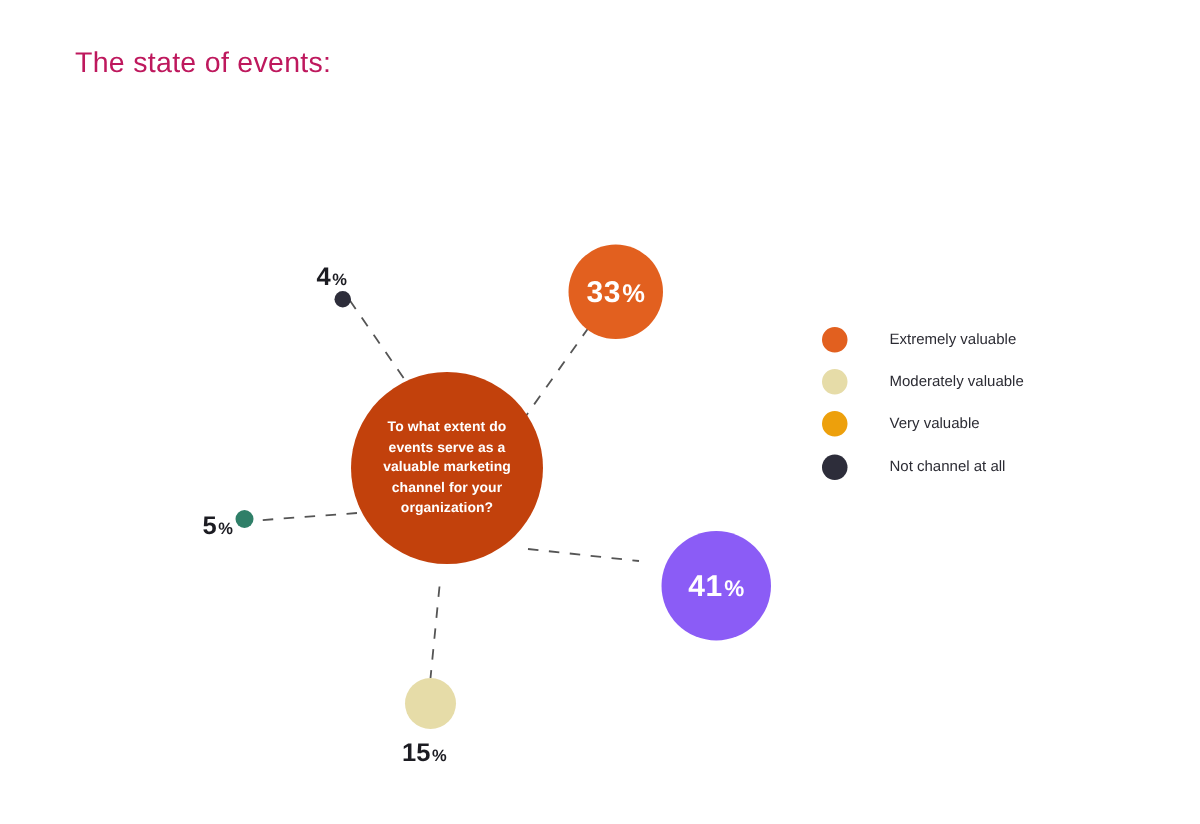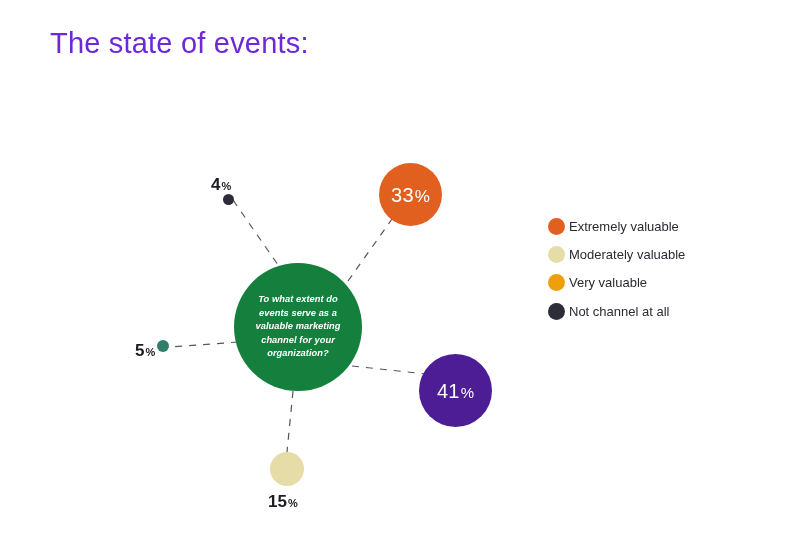--- a/index.html
+++ b/index.html
@@ -17,24 +17,24 @@
   }
 
   
   #title-block {
     position: absolute;
     left: 50px;
     top: 24px;
     width: 470px;
   }
   #title-block .title-line {
-    font-size: 29px;
+    font-size: 19px;
     line-height: 38px;
     font-weight: 400;
-    color: #6d28d9;
+    color: #be185d;
     letter-spacing: 0.2px;
     white-space: nowrap;
   }
 
   
   #chart-area {
     position: absolute;
     left: 0;
     top: 0;
     width: 800px;
@@ -51,38 +51,37 @@
   .bubble {
     position: absolute;
     border-radius: 50%;
     display: flex;
     align-items: center;
     justify-content: center;
     box-sizing: border-box;
   }
   .bubble-value {
     color: #ffffff;
-    font-weight: normal;
+    font-weight: bold;
     line-height: 1;
     white-space: nowrap;
     display: flex;
     align-items: baseline;
     justify-content: center;
   }
   .bubble-value .num { font-size: 20px; letter-spacing: 0.3px; }
   .bubble-value .pct { font-size: 15px; margin-left: 1px; }
 
   
   #center-bubble {
     left: 234px;
-    top: 263px;
+    top: 248px;
     width: 128px;
     height: 128px;
-    background: #15803d;
-    font-style: italic;
+    background: #c2410c;
   }
   #center-question {
     color: #ffffff;
     font-size: 9.3px;
     font-weight: bold;
     line-height: 13.6px;
     text-align: center;
     width: 108px;
     letter-spacing: 0.05px;
   }
@@ -111,22 +110,22 @@
     align-items: center;
     height: 28.4px;
   }
   .legend-swatch {
     width: 17px;
     height: 17px;
     border-radius: 50%;
     flex: 0 0 auto;
   }
   .legend-label {
-    margin-left: 4px;
-    font-size: 13px;
+    margin-left: 28px;
+    font-size: 10px;
     color: #2b2b33;
     white-space: nowrap;
     text-align: center;
   }
 </style>
 </head>
 <body>
 
 <div id="title-block">
   <div class="title-line">The state of events:</div>
@@ -148,21 +147,21 @@
     <div id="center-question">To what extent do events serve as a valuable marketing channel for your organization?</div>
   </div>
 
   <div class="bubble" id="bubble-extremely" style="left:379px; top:163px; width:63px; height:63px; background:#e2601f;">
     <div class="bubble-value">
       <span class="num">33</span>
         <span class="pct" style="font-size:17px;">%</span>
     </div>
   </div>
 
-  <div class="bubble" id="bubble-very" style="left:419px; top:354px; width:73px; height:73px; background:#4c1d95;">
+  <div class="bubble" id="bubble-very" style="left:441px; top:354px; width:73px; height:73px; background:#8b5cf6;">
     <div class="bubble-value">
       <span class="num">41</span>
         <span class="pct">%</span>
     </div>
   </div>
 
   <div class="bubble" id="bubble-moderately" style="left:270px; top:452px; width:34px; height:34px; background:#e6dca8;"></div>
   <div class="outside-label" style="left:268px; top:493px;">
     <span class="num">15</span>
       <span class="pct">%</span>

